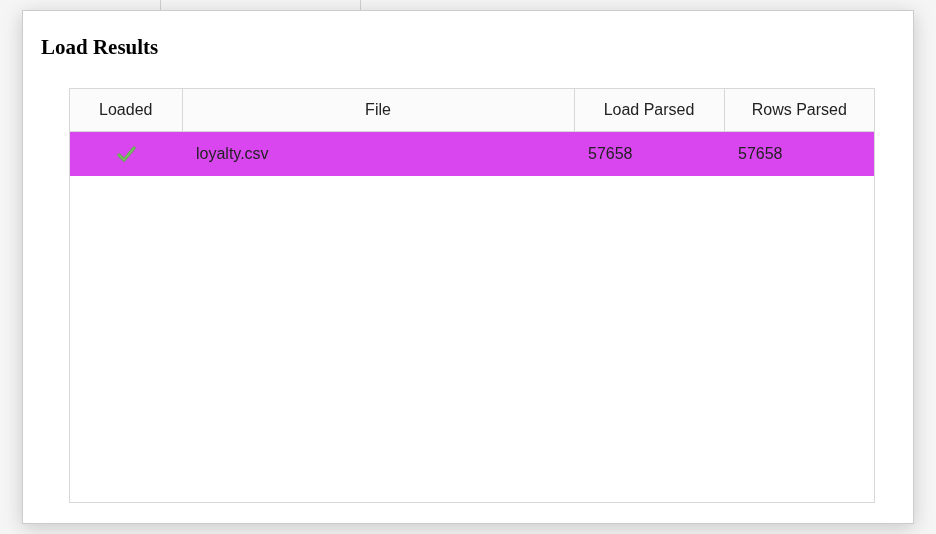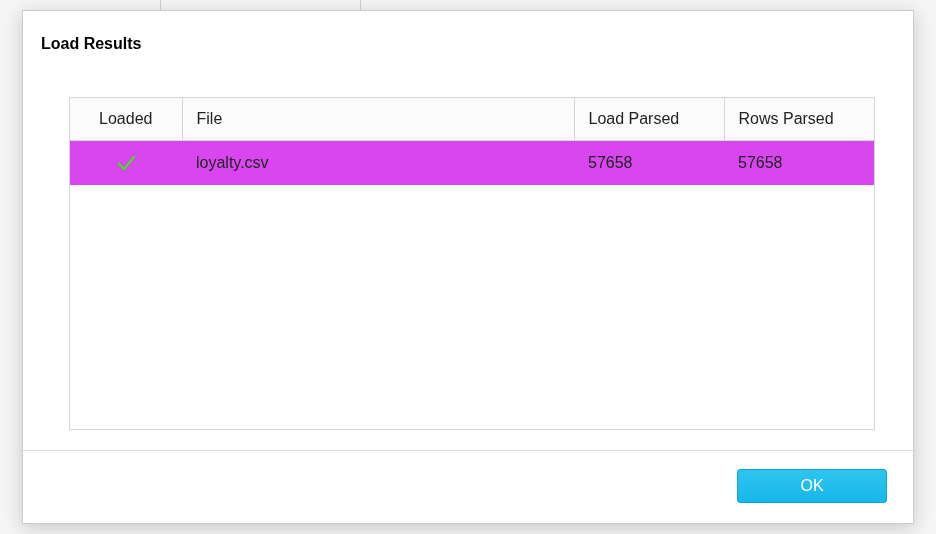--- a/index.html
+++ b/index.html
@@ -42,41 +42,41 @@
       display: flex;
       flex-direction: column;
     }
     .dialog-body {
       flex: 1;
       padding: 24px 38px 20px 26px;
       display: flex;
       flex-direction: column;
     }
     .dialog-title {
-      font-size: 16px;
+      font-size: 21px;
       font-weight: 700;
       color: #000;
       margin-bottom: 28px;
       margin-left: -8px;
+      font-family: Liberation Serif, serif;
     }
     .table-wrap {
       border: 1px solid #d7d7d7;
       flex: 1;
       background: #fff;
       margin-left: 20px;
       margin-right: 0;
-      margin-top: 16px;
     }
     table {
       width: 100%;
       border-collapse: collapse;
       table-layout: fixed;
     }
     th {
-      text-align: left;
+      text-align: center;
       font-weight: 400;
       font-size: 16px;
       color: #222;
       padding: 12px 14px;
       background: #fbfbfb;
       border-bottom: 1px solid #d7d7d7;
       border-right: 1px solid #d7d7d7;
     }
     th:last-child {
       border-right: none;
@@ -163,16 +163,13 @@
             </td>
             <td>loyalty.csv</td>
             <td>57658</td>
             <td>57658</td>
           </tr>
         </tbody>
       </table>
     </div>
   </div>
 
-  <div class="dialog-footer">
-    <button class="ok-button">OK</button>
-  </div>
 </div>
 
 </body></html>

